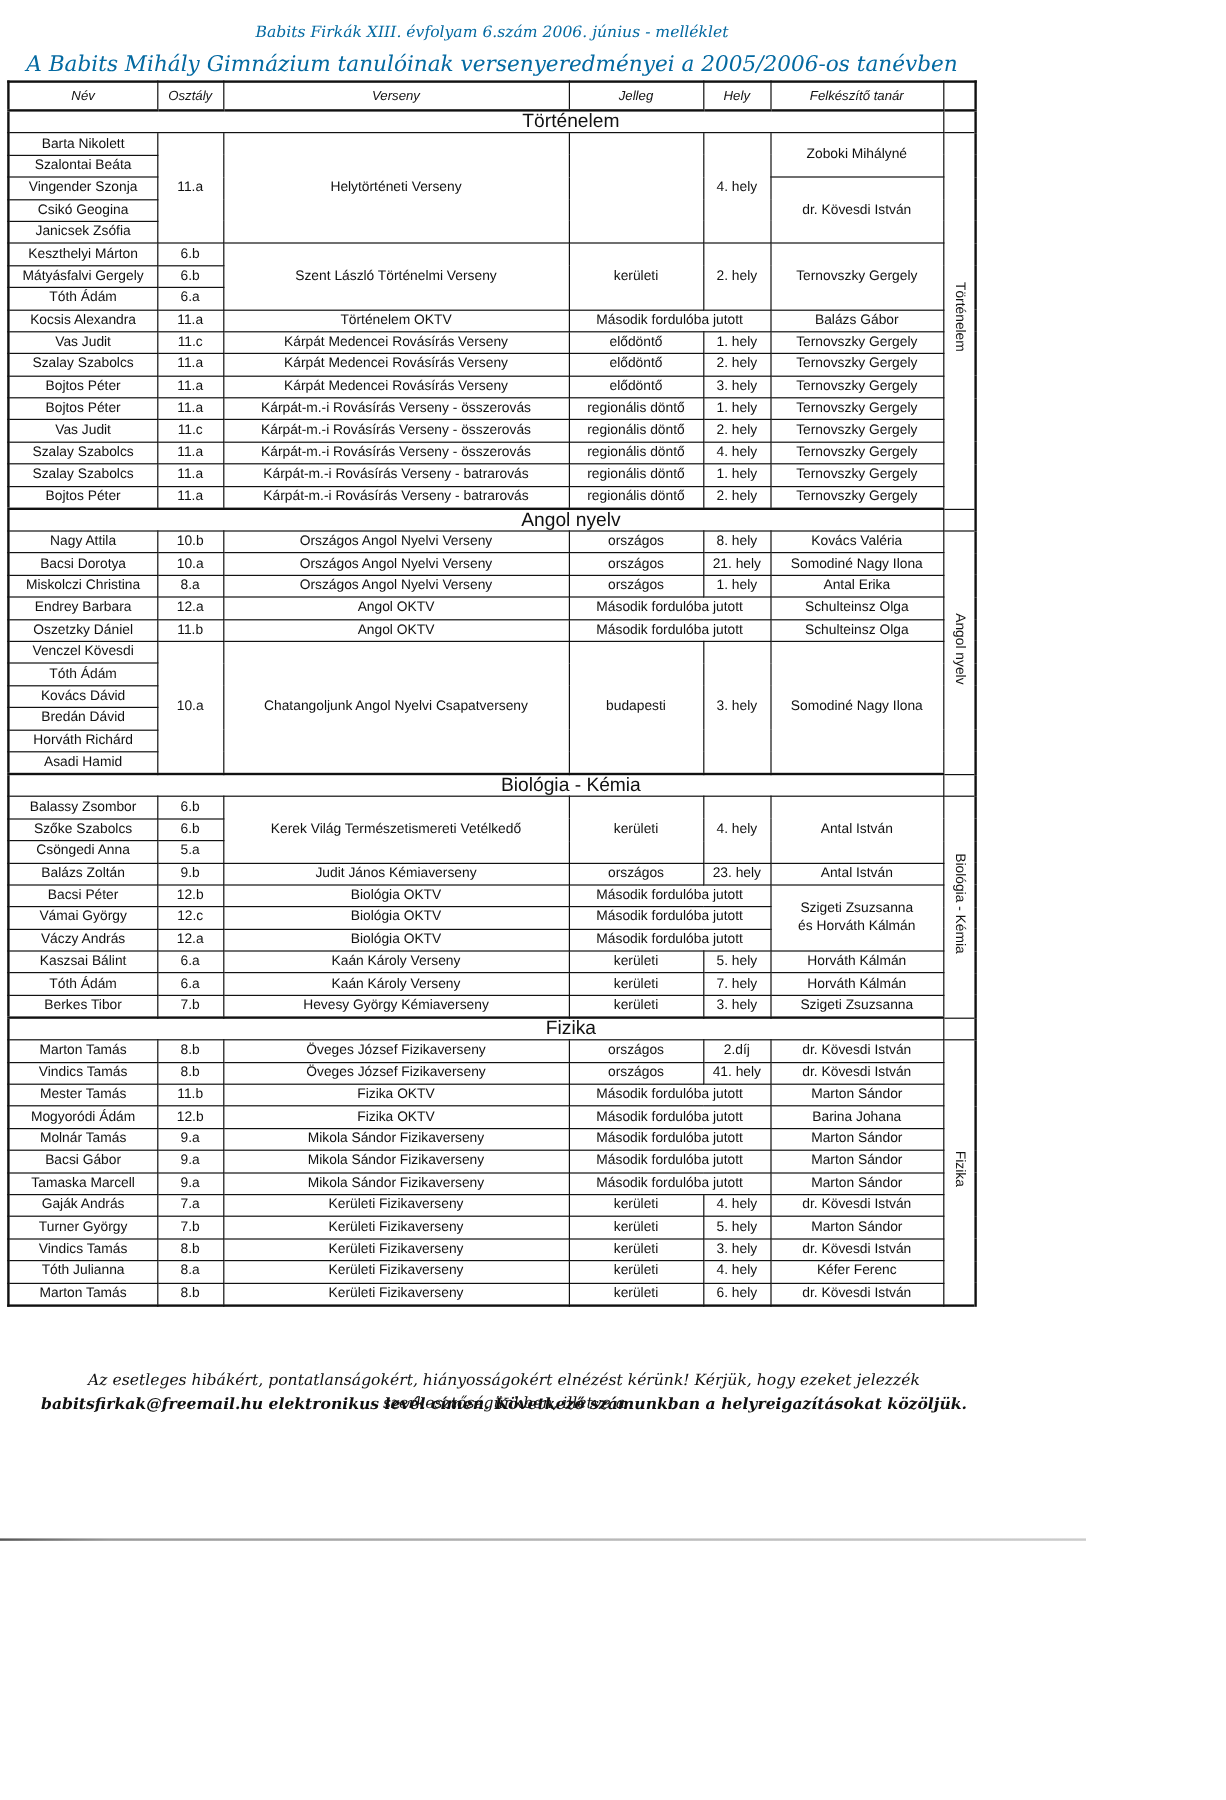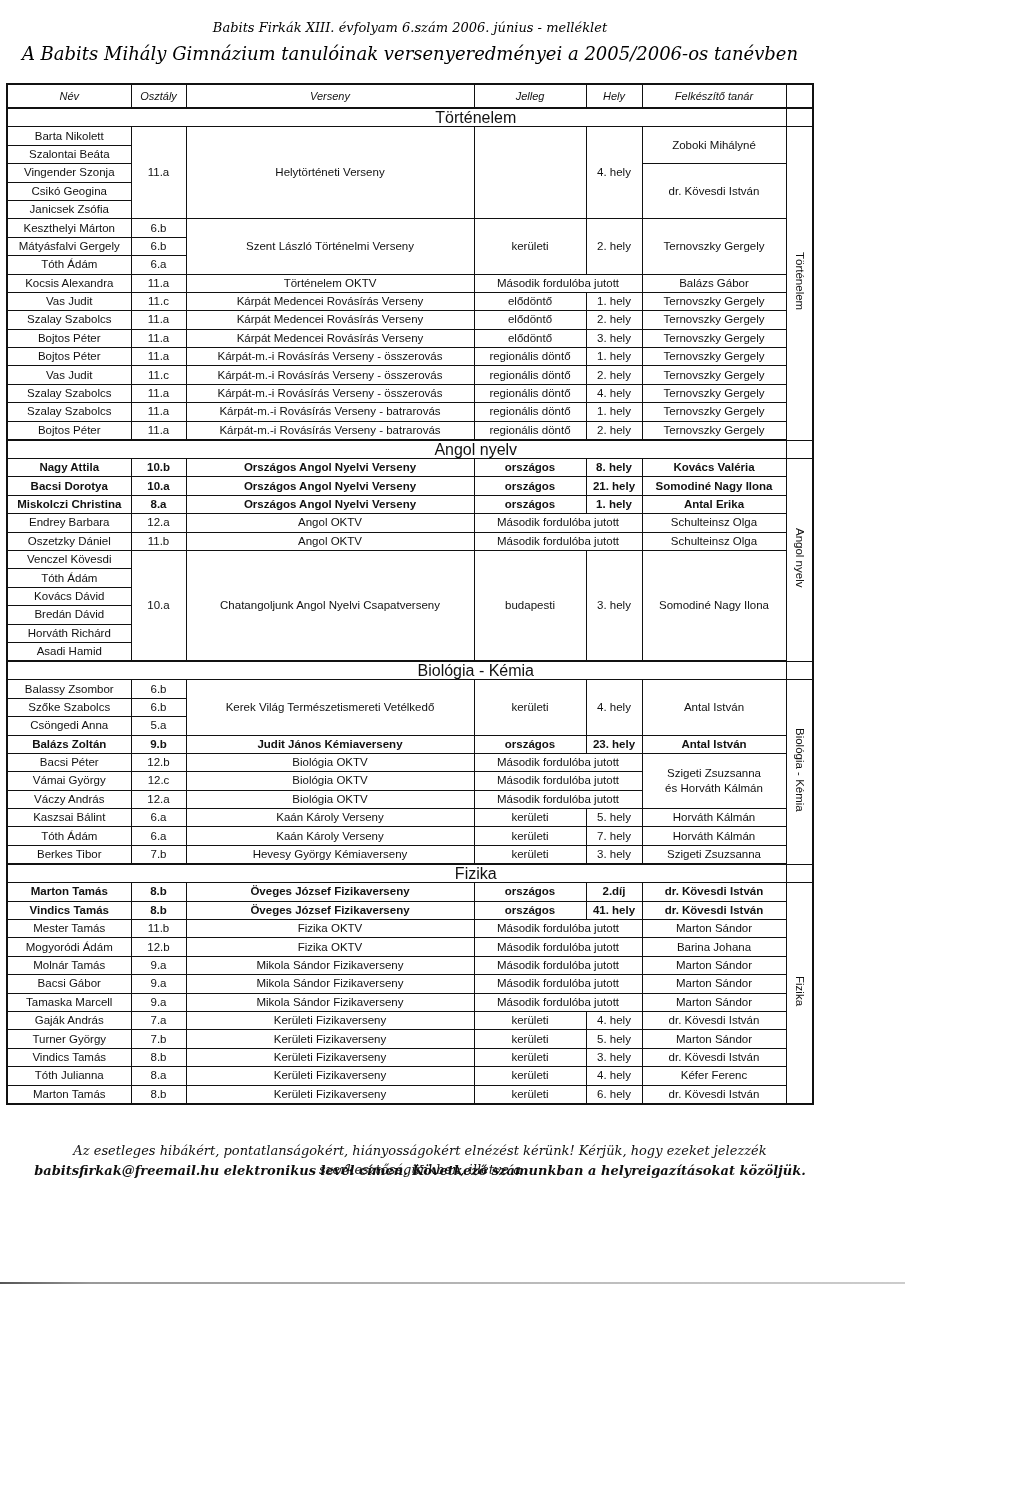--- a/index.html
+++ b/index.html
@@ -1,27 +1,27 @@
 <!DOCTYPE html>
 <html><head>
 <meta charset="utf-8">
 <style>
   html, body { margin:0; padding:0; background:#ffffff; }
   body { width:1022px; height:1500px; position:relative; overflow:hidden; font-family:"Liberation Sans", sans-serif; color:#111; }
-  .title1, .title2 { position:absolute; left:0; width:820px; text-align:center; font-family:"DejaVu Serif", serif; font-style:italic; color:#000000; }
+  .title1, .title2 { position:absolute; left:0; width:820px; text-align:center; font-family:"DejaVu Serif", serif; font-style:italic; color:#0369a1; }
   .title1 { top:20px; font-size:13px; }
   .title2 { top:43px; font-size:18px; }
   table.res { position:absolute; left:6px; top:67px; width:806px; border-collapse:collapse; table-layout:fixed; font-size:11.5px; }
   table.res td, table.res th { border:1.3px solid #111; padding:0 2px; height:17.4px; text-align:center; white-space:nowrap; overflow:hidden; line-height:17px; }
   table.res thead th { font-weight:normal; font-style:italic; font-size:11px; height:22px; border-bottom:2.5px solid #111; }
   table.res tr.section td.sec { font-size:16px; height:17px; line-height:17px; border-top:2.5px solid #111; text-align:center; padding-left:160px; }
-  table.res td.bold { font-weight:bold; }
+  table.res td.bold { font-weight:normal; }
   table.res td.side { border-left:1.5px solid #111; border-right:2.5px solid #111; position:relative; padding:0; }
   .vlabel { writing-mode:vertical-rl; font-size:11.5px; display:inline-block; }
-  table.res { border:2.5px solid #111;margin-top:16px; }
+  table.res { border:2.5px solid #111; }
   .footer { position:absolute; left:20px; width:800px; font-family:"DejaVu Serif", serif; font-style:italic; font-size:13px; text-align:center; line-height:19px; }
   .footer.l1 { top:1141px; }
   .footer.l2 { top:1161px;font-weight:bold; }
   .scanline { position:absolute; left:0; top:1282px; width:905px; height:2px; background:linear-gradient(90deg,#555 0%,#999 10%,#bbb 60%,#ccc 100%); }
 </style>
 </head>
 <body>
 
 <div class="title1">Babits Firkák XIII. évfolyam 6.szám 2006. június - melléklet</div>
 <div class="title2">A Babits Mihály Gimnázium tanulóinak versenyeredményei a 2005/2006-os tanévben</div>

